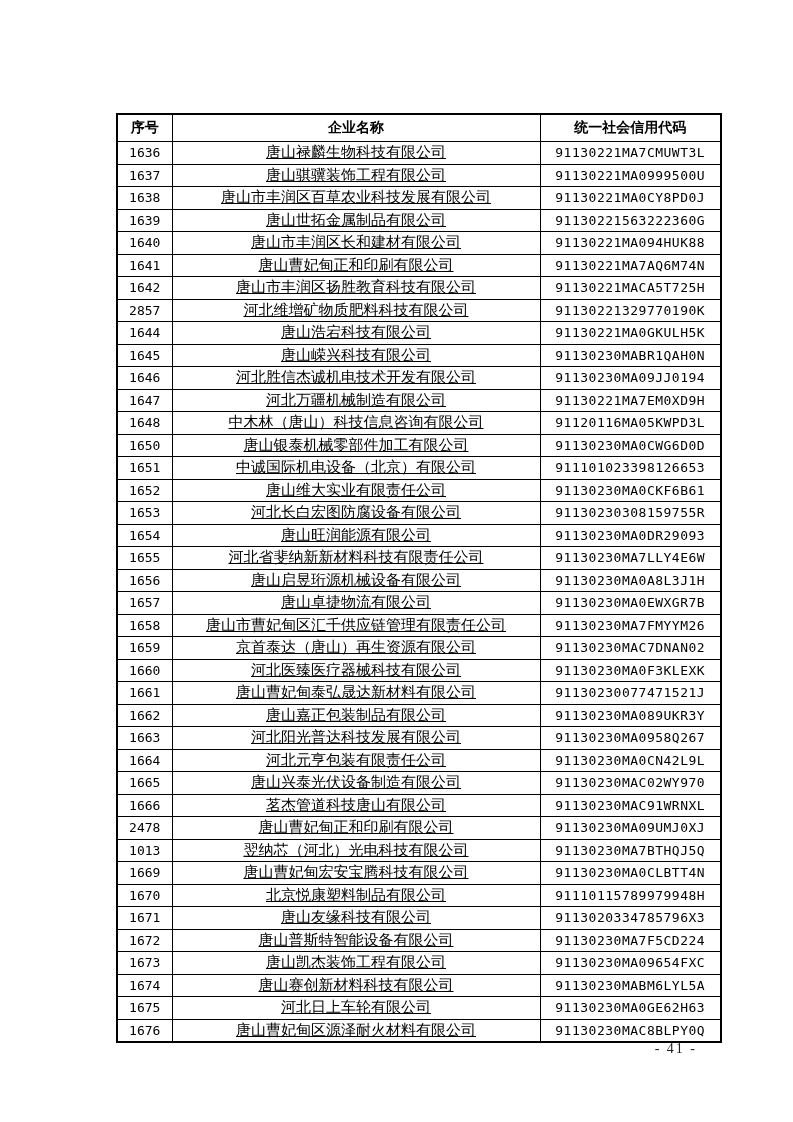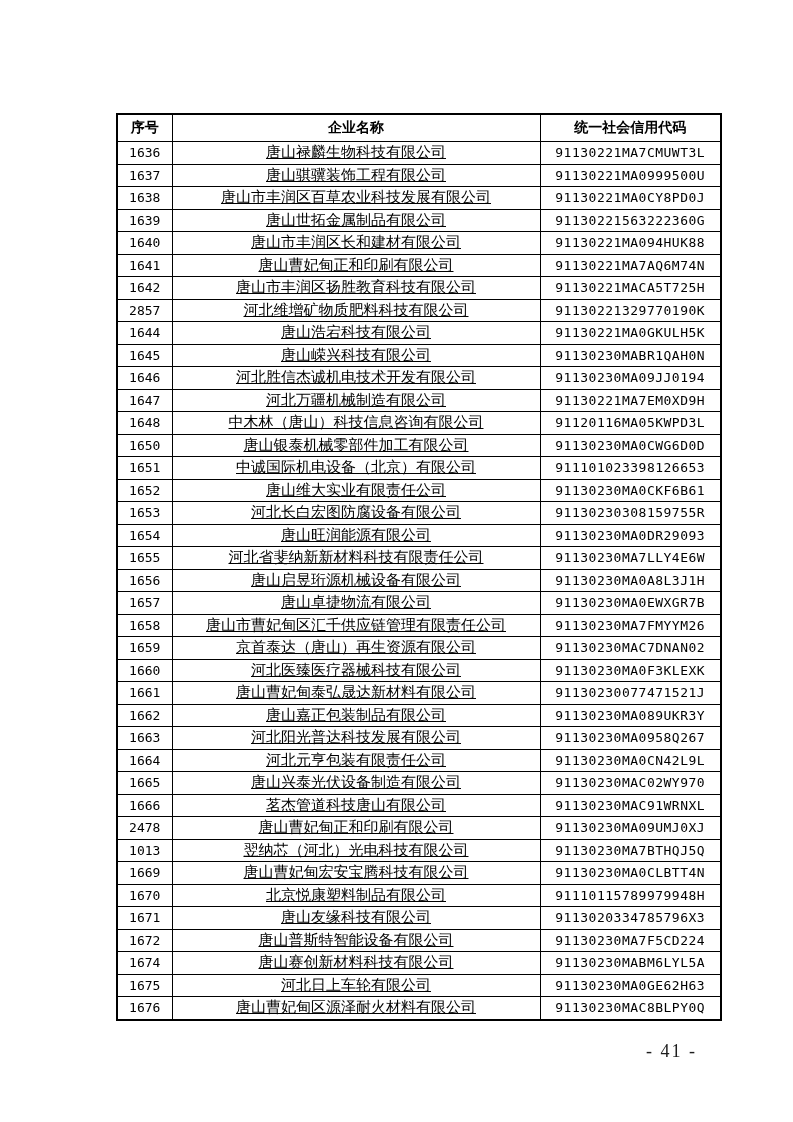--- a/index.html
+++ b/index.html
@@ -60,21 +60,21 @@
     letter-spacing: 0.5px;
   }
   .col-seq  { width: 55px;  }
   .col-name { width: 368px; }
   .col-code { width: 181px; }
   .page-number {
     position: absolute;
     top: 1041px;
     right: 96px;
     font-family: "Liberation Serif", "DejaVu Serif", serif;
-    font-size: 18px;
+    font-size: 14px;
     color: #1d1d1d;
     letter-spacing: 2px;
   }
 </style>
 </head>
 <body>
 
 <div class="page">
 
   <div class="doc-table-wrap">
@@ -267,20 +267,25 @@
             <td class="cell-seq">1671</td>
             <td class="cell-name">唐山友缘科技有限公司</td>
             <td class="cell-code">9113020334785796X3</td>
           </tr>
           <tr>
             <td class="cell-seq">1672</td>
             <td class="cell-name">唐山普斯特智能设备有限公司</td>
             <td class="cell-code">91130230MA7F5CD224</td>
           </tr>
           <tr>
+            <td class="cell-seq">1673</td>
+            <td class="cell-name">唐山凯杰装饰工程有限公司</td>
+            <td class="cell-code">91130230MA09654FXC</td>
+          </tr>
+          <tr>
             <td class="cell-seq">1674</td>
             <td class="cell-name">唐山赛创新材料科技有限公司</td>
             <td class="cell-code">91130230MABM6LYL5A</td>
           </tr>
           <tr>
             <td class="cell-seq">1675</td>
             <td class="cell-name">河北日上车轮有限公司</td>
             <td class="cell-code">91130230MA0GE62H63</td>
           </tr>
           <tr>

